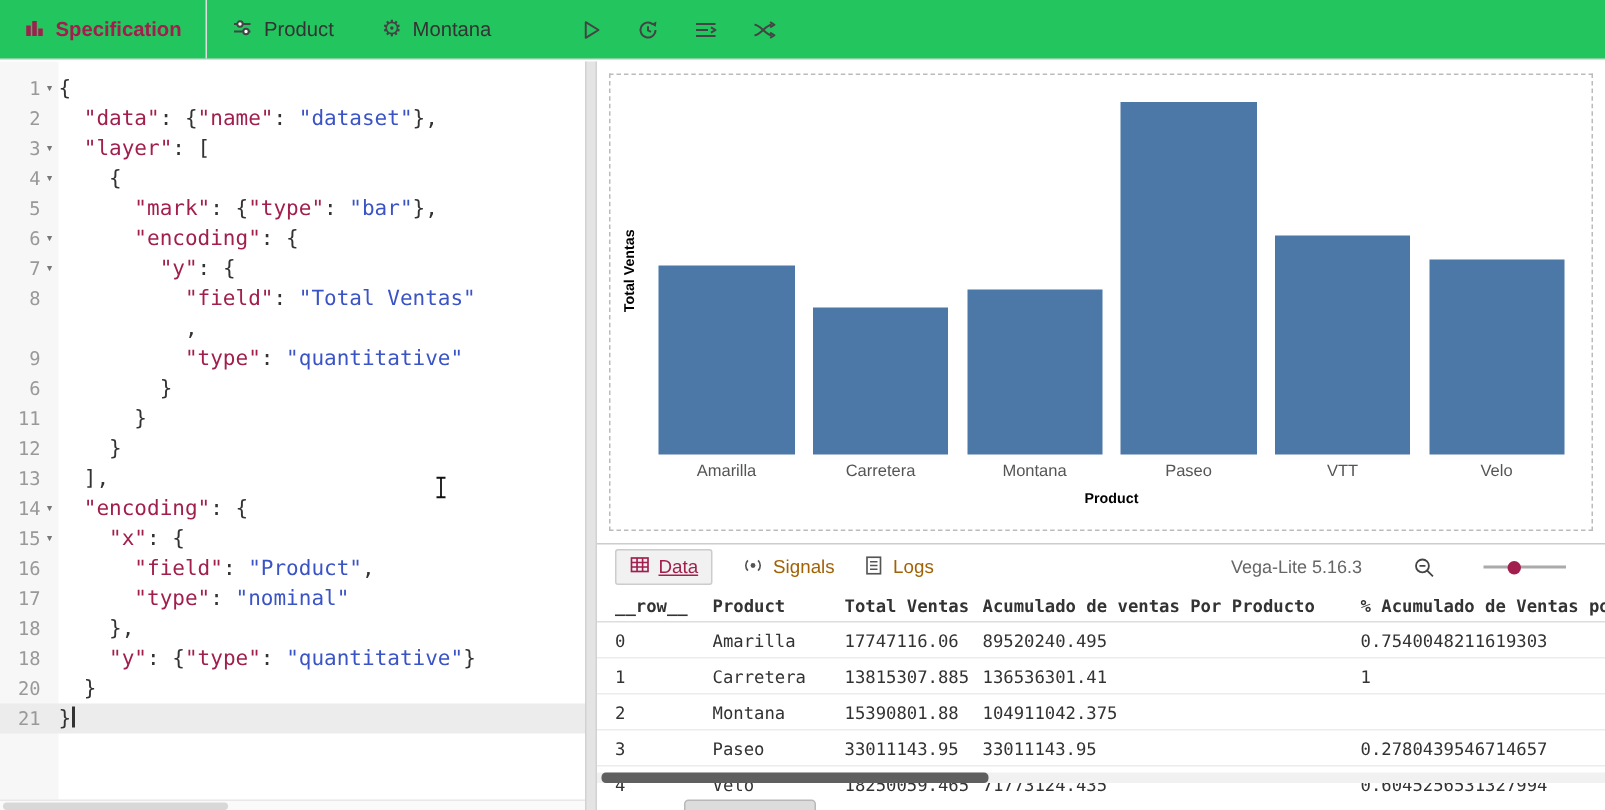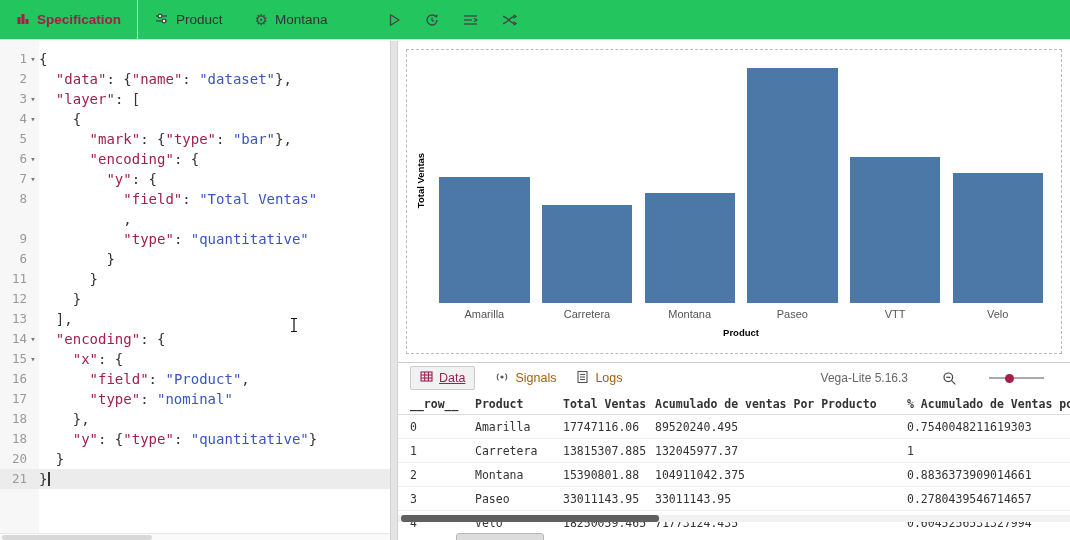--- a/index.html
+++ b/index.html
@@ -356,29 +356,28 @@
             <div class="tcell">0</div>
             <div class="tcell">Amarilla</div>
             <div class="tcell">17747116.06</div>
             <div class="tcell">89520240.495</div>
             <div class="tcell">0.7540048211619303</div>
           </div>
           <div class="trow">
             <div class="tcell">1</div>
             <div class="tcell">Carretera</div>
             <div class="tcell">13815307.885</div>
-            <div class="tcell">132045977.37</div>
+            <div class="tcell">136536301.41</div>
             <div class="tcell">1</div>
           </div>
           <div class="trow">
             <div class="tcell">2</div>
             <div class="tcell">Montana</div>
             <div class="tcell">15390801.88</div>
             <div class="tcell">104911042.375</div>
-            <div class="tcell">0.8836373909014661</div>
           </div>
           <div class="trow">
             <div class="tcell">3</div>
             <div class="tcell">Paseo</div>
             <div class="tcell">33011143.95</div>
             <div class="tcell">33011143.95</div>
             <div class="tcell">0.2780439546714657</div>
           </div>
           <div class="trow">
             <div class="tcell">4</div>

